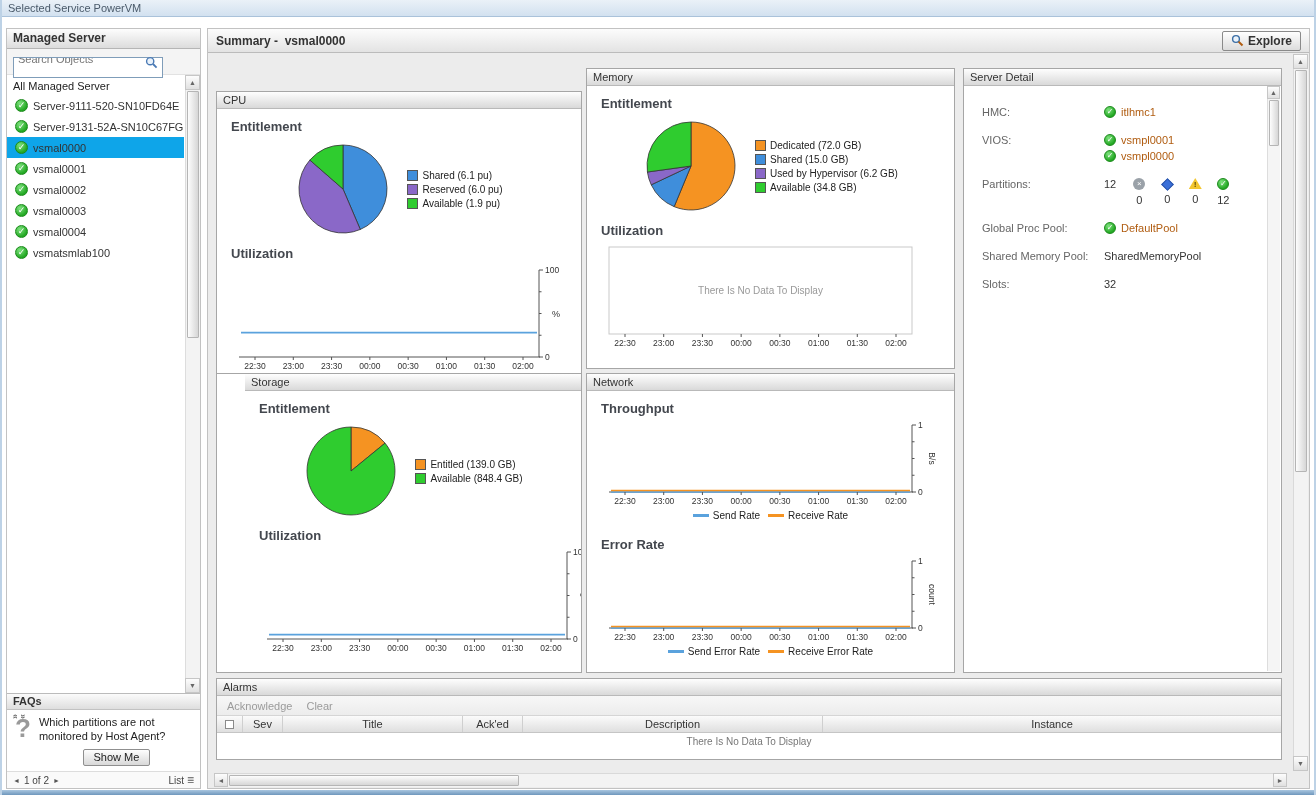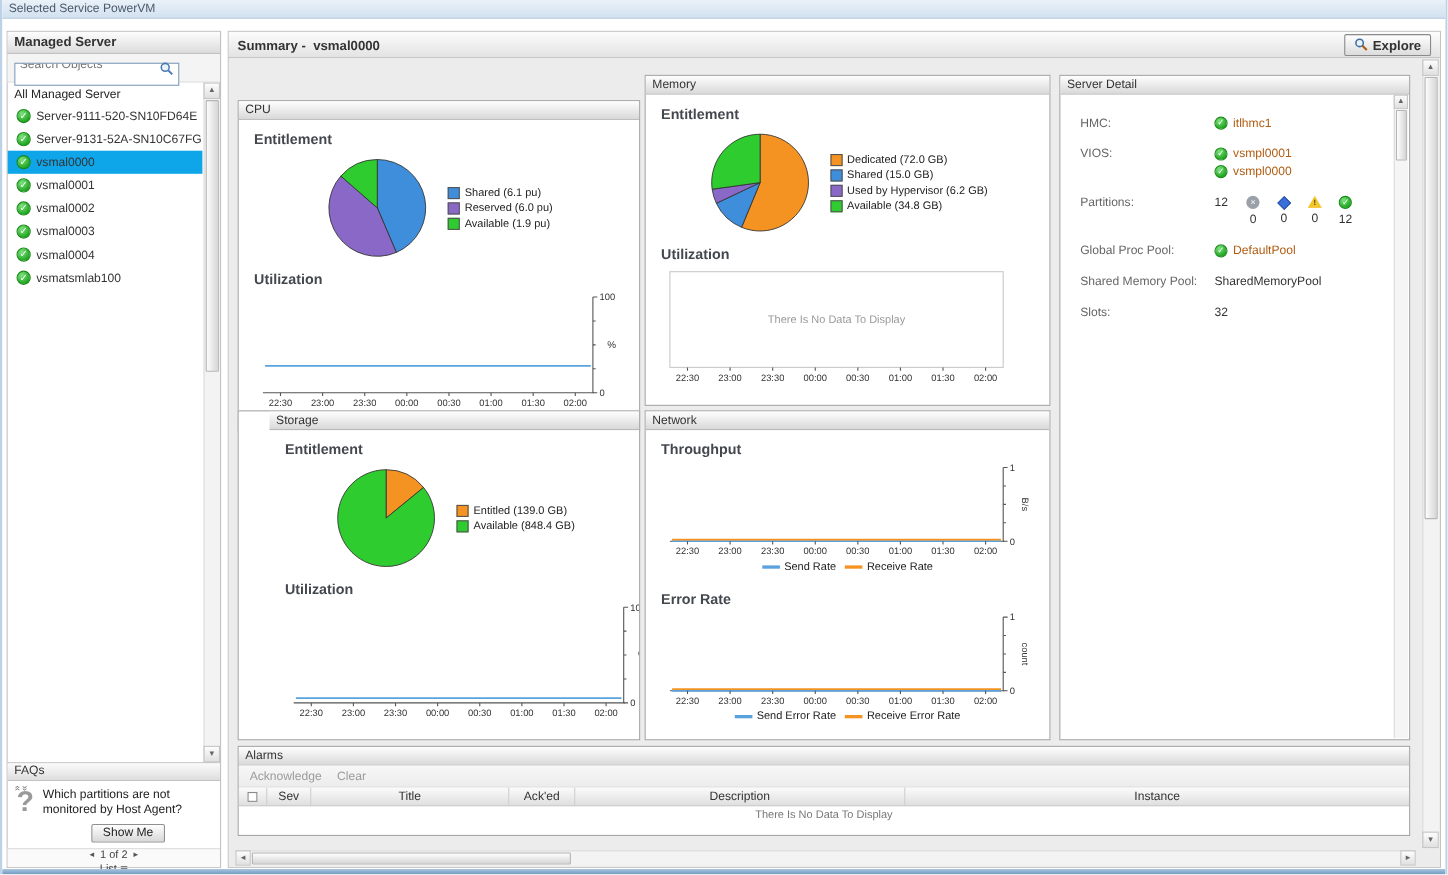--- a/index.html
+++ b/index.html
@@ -35,34 +35,34 @@
   .chk::after { content:"✓"; }
   .chk.sm { width:12px; height:12px; flex:0 0 12px; font-size:8px; line-height:10px; }
 
   
   .sb-scroll { position:absolute; top:46px; bottom:95px; right:0; width:15px;
                background:#f3f3f3; border-left:1px solid #ddd; }
 
   
   .faqs { position:absolute; left:0; right:0; bottom:0; height:95px; border-top:1px solid #bbb; }
   .faq-header { height:16px; background:linear-gradient(#fbfbfb,#dedede); border-bottom:1px solid #c2c2c2;
-                font-weight:normal; line-height:15px; padding:0 6px; display:flex; justify-content:space-between;flex-direction:column; }
+                font-weight:bold; line-height:15px; padding:0 6px; display:flex; justify-content:space-between;flex-direction:column; }
   .faq-chevs { color:#666; font-size:9px; display:flex; gap:2px; }
   .chev-up { display:inline-block; transform:rotate(-90deg); }
   .chev-dn { display:inline-block; transform:rotate(90deg); }
   .faq-body { display:flex; padding:5px 6px 0 8px; gap:8px; }
   .faq-q { color:#9a9a9a; font-size:26px; font-weight:bold; line-height:26px; }
   .faq-text { line-height:14px; color:#222; }
   .faq-btn-row { text-align:center; margin-top:6px; }
   .btn { display:inline-block; border:1px solid #8f8f8f; border-radius:2px;
          background:linear-gradient(#fefefe,#d8d8d8); padding:1px 10px 2px 10px;
          font-size:11px; color:#222; cursor:pointer; }
   .faq-footer { position:absolute; bottom:0; left:0; right:0; height:17px; border-top:1px solid #ddd;
                 display:flex; justify-content:space-between; align-items:center; padding:0 6px;
-                font-size:10px; color:#444; background:#fafafa;flex-direction:column; }
+                font-size:10px; color:#444; background:#fafafa; }
   .pg-arrow { font-size:7px; color:#555; cursor:pointer; }
   .list-ic { font-size:12px; color:#555; }
 
   
   .main { position:absolute; left:205px; right:4px; top:28px; bottom:6px;
           background:#fff; border:1px solid #c2c2c2; }
   .main-header { height:24px; background:linear-gradient(#fcfcfc,#e3e3e3); border-bottom:1px solid #bbb;
                  display:flex; align-items:center; justify-content:space-between; padding:0 8px; }
   .main-title { font-weight:bold; font-size:12px; white-space:pre; }
   .explore-btn { display:flex; align-items:center; gap:4px; border:1px solid #8a8a8a; border-radius:2px;

